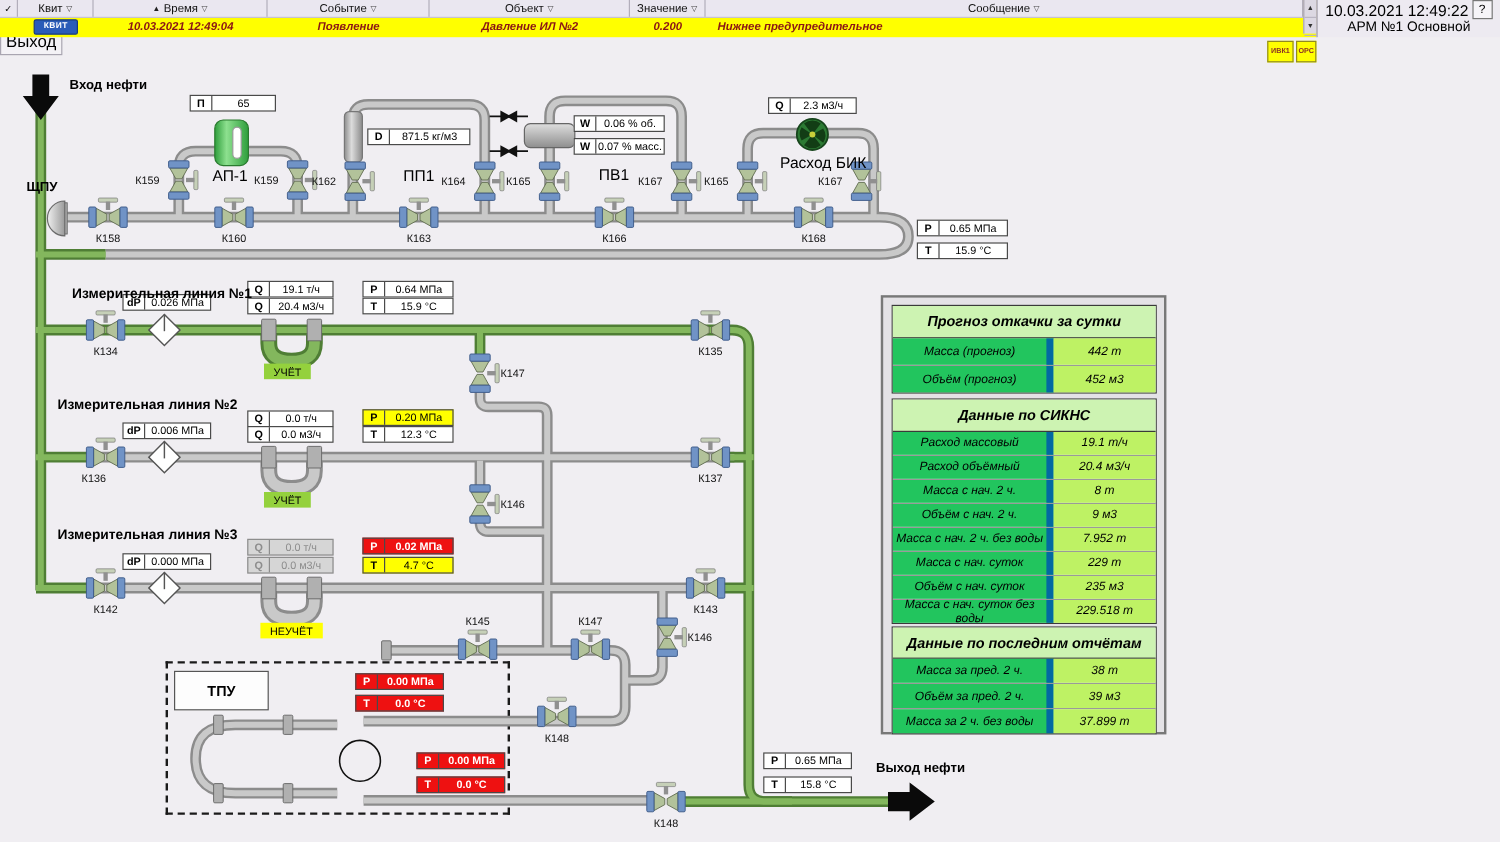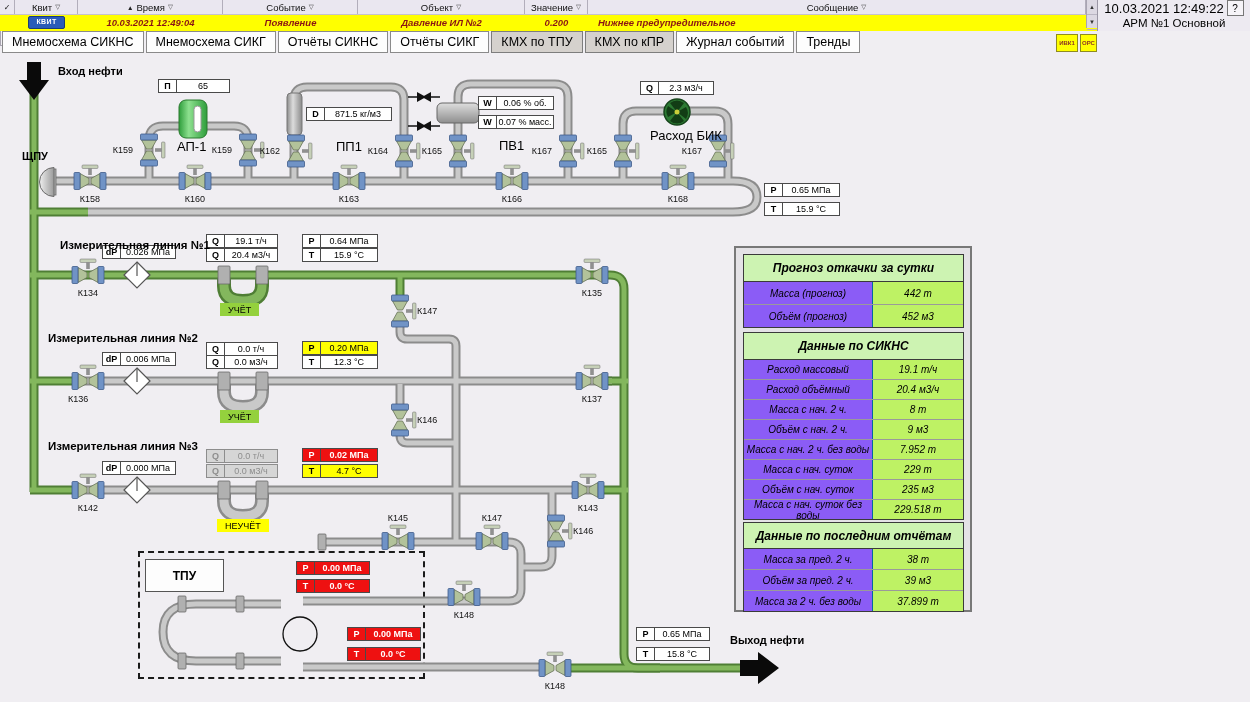--- a/index.html
+++ b/index.html
@@ -55,21 +55,21 @@
   
   #tpubox{left:138px;top:551px;width:287px;height:128px;border:2px dashed #1a1a1a;box-sizing:border-box;z-index:1;}
   #tpulabel{left:145px;top:559px;width:77px;height:31px;background:#fdfdfd;border:1px solid #555;display:flex;align-items:center;justify-content:center;font-size:12px;font-weight:bold;z-index:5;}
 
   
   #panel{left:734px;top:246px;width:238px;height:366px;background:#e4e2e6;border:2px solid #787878;box-sizing:border-box;z-index:6;}
   .ptable{position:absolute;left:7px;width:221px;background:#fff;border:1px solid #3a3a3a;box-sizing:border-box;font-style:italic;}
   .pt-head{background:#cdf3b2;border-bottom:1px solid #3a3a3a;display:flex;align-items:center;justify-content:center;font-weight:bold;font-size:12px;color:#000;}
   .pt-row{display:flex;border-top:1px solid #9a9a9a;font-size:10px;color:#000;}
   .pt-row.first{border-top:none;}
-  .pt-lab{width:128px;background:#8b5cf6;display:flex;align-items:center;justify-content:center;border-right:1px solid #0369a1;text-align:center;}
+  .pt-lab{width:128px;background:#22c55e;display:flex;align-items:center;justify-content:center;border-right:6px solid #0369a1;text-align:center;}
   .pt-val{flex:1;display:flex;align-items:center;justify-content:center;background:#bef264;}
 
   
   #schemesvg{left:0;top:0;z-index:2;}
   .po-s{stroke:#8c8c8c;stroke-width:9;fill:none;stroke-linejoin:round;}
   .pi-s{stroke:#c9c9c9;stroke-width:5;fill:none;stroke-linejoin:round;}
   .po-g{stroke:#4f7e35;stroke-width:9;fill:none;stroke-linejoin:round;}
   .pi-g{stroke:#83b75d;stroke-width:5;fill:none;stroke-linejoin:round;}
   .po-su{stroke:#8c8c8c;stroke-width:14;fill:none;stroke-linejoin:round;}
   .pi-su{stroke:#c9c9c9;stroke-width:9;fill:none;stroke-linejoin:round;}
@@ -133,30 +133,20 @@
   </div>
 
   <div id="toppanel" class="abs">
     <div class="dt-row">
       <span>10.03.2021 12:49:22</span>
       <span id="dt-help">?</span>
     </div>
     <div id="dt-station">АРМ №1 Основной</div>
   </div>
 
-  <div id="tabbar" class="abs">
-      <div class="tab">Мнемосхема СИКНС</div>
-      <div class="tab">Мнемосхема СИКГ</div>
-      <div class="tab">Отчёты СИКНС</div>
-      <div class="tab">Отчёты СИКГ</div>
-      <div class="tab pressed">КМХ по ТПУ</div>
-      <div class="tab pressed">КМХ по кПР</div>
-      <div class="tab">Журнал событий</div>
-      <div class="tab">Тренды</div>
-    </div>
   <div id="ivk-btn">ИВК1</div>
   <div id="opc-btn">ОРС</div>
   <div id="op-box">Оператор</div>
   <div id="exit-btn">Выход</div>
 
   <div id="tpubox" class="abs"></div>
 
   <svg id="schemesvg" class="abs" width="1250" height="702" viewBox="0 0 1250 702">
     <defs>
       <linearGradient id="gVessel" x1="0" y1="0" x2="1" y2="0">

